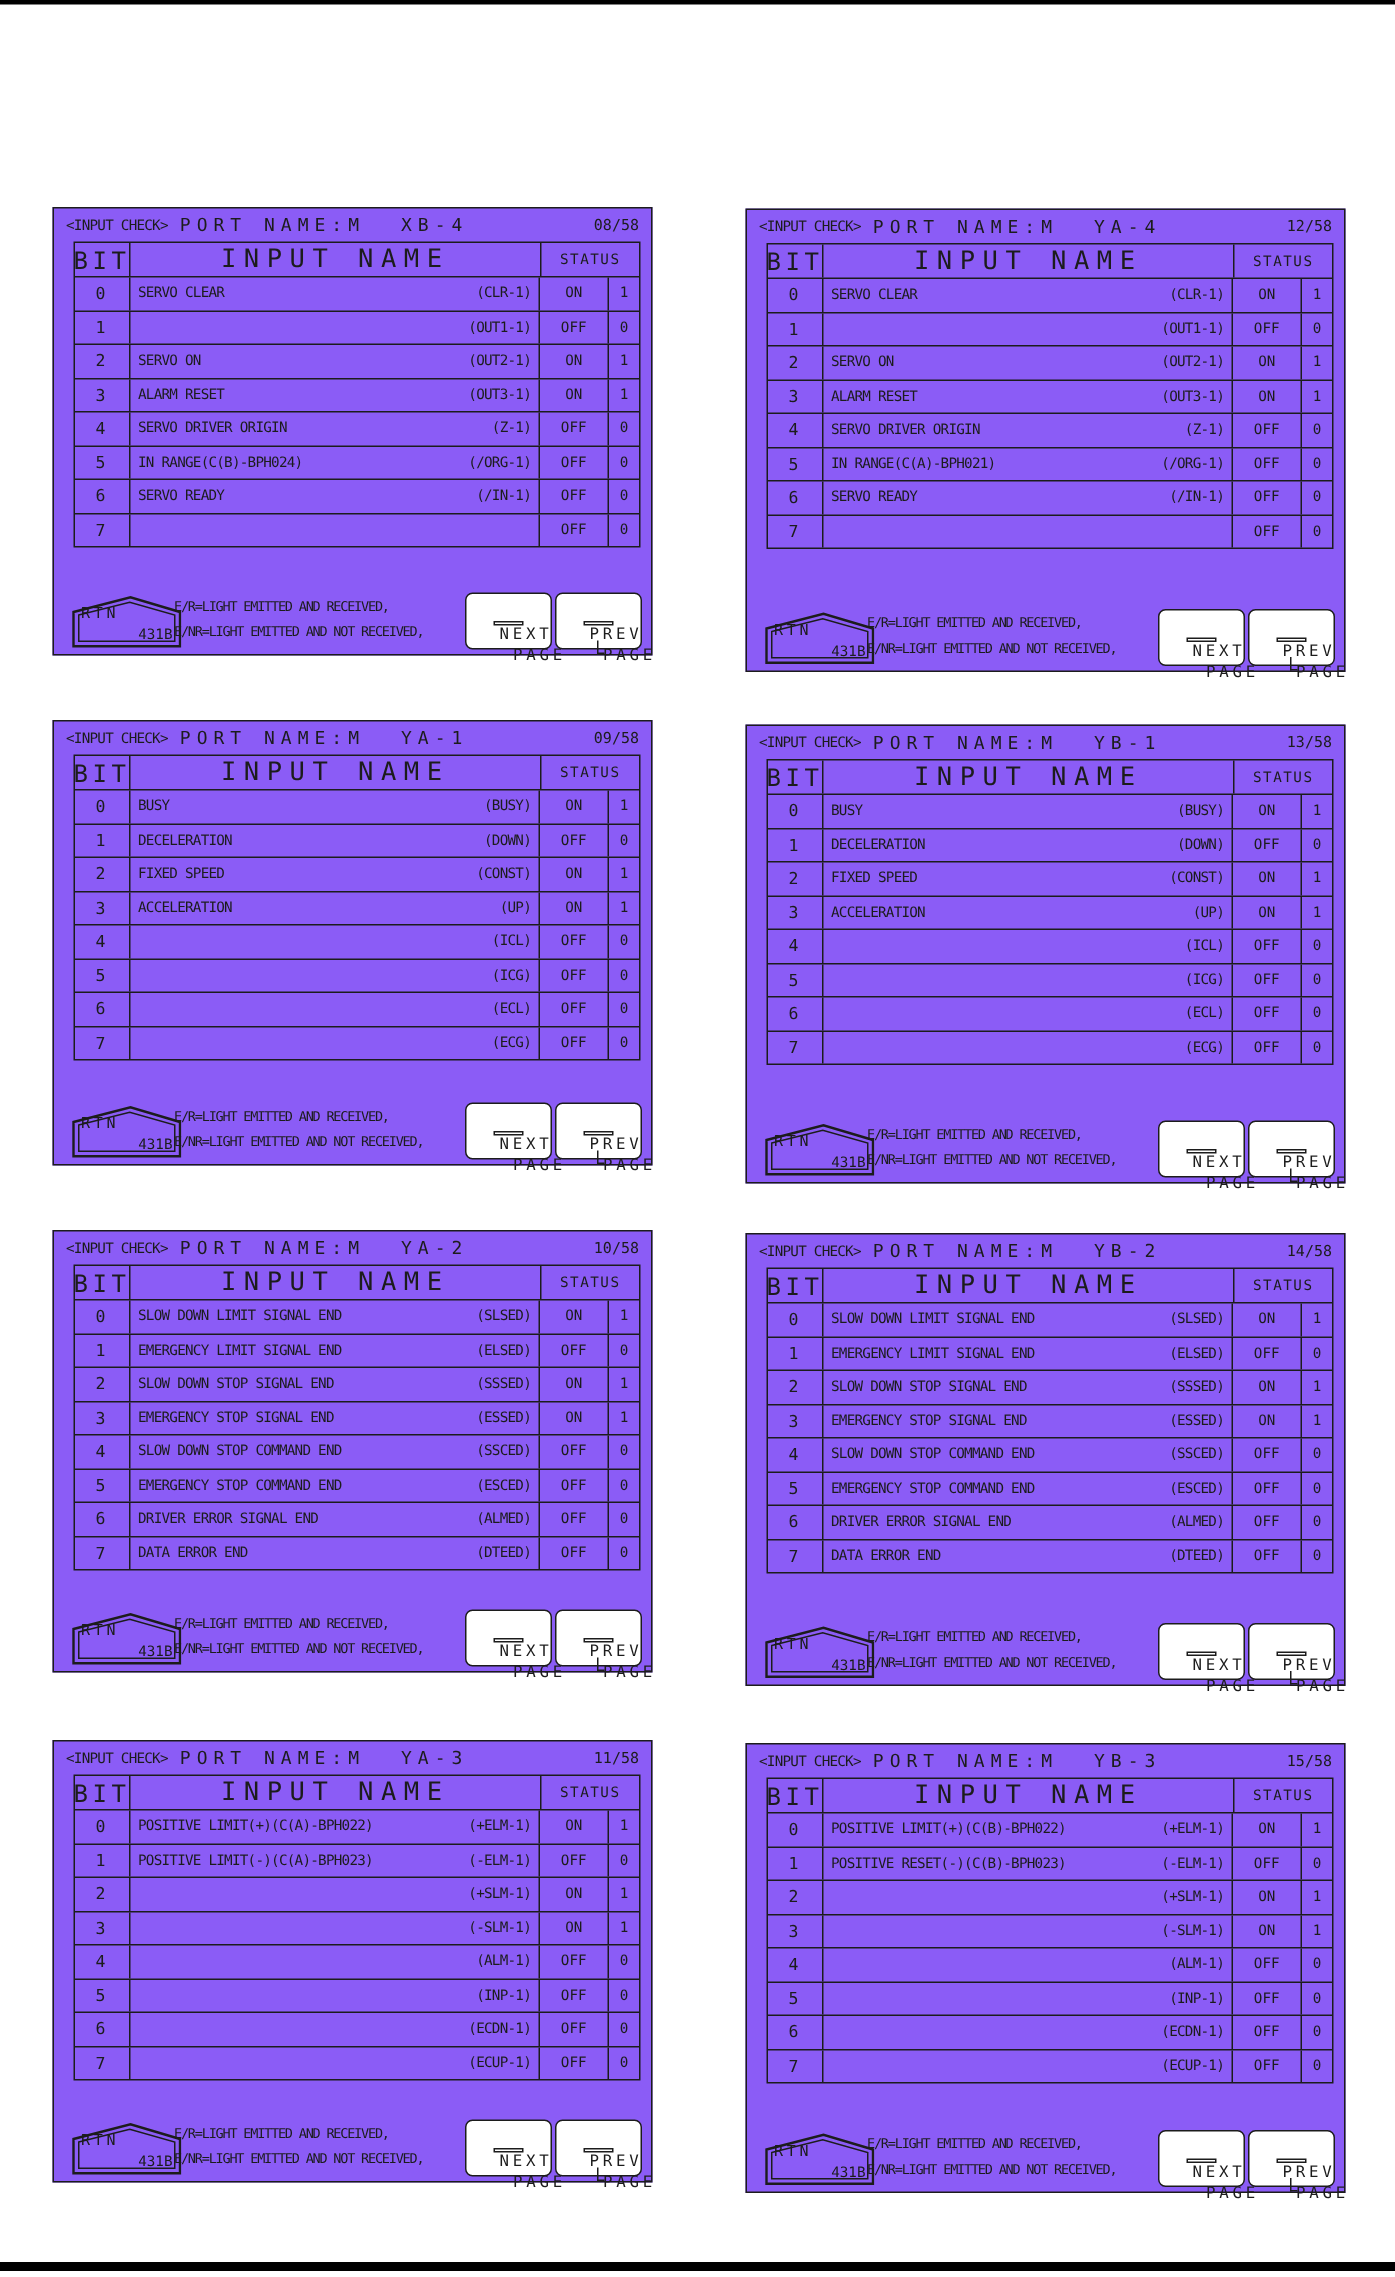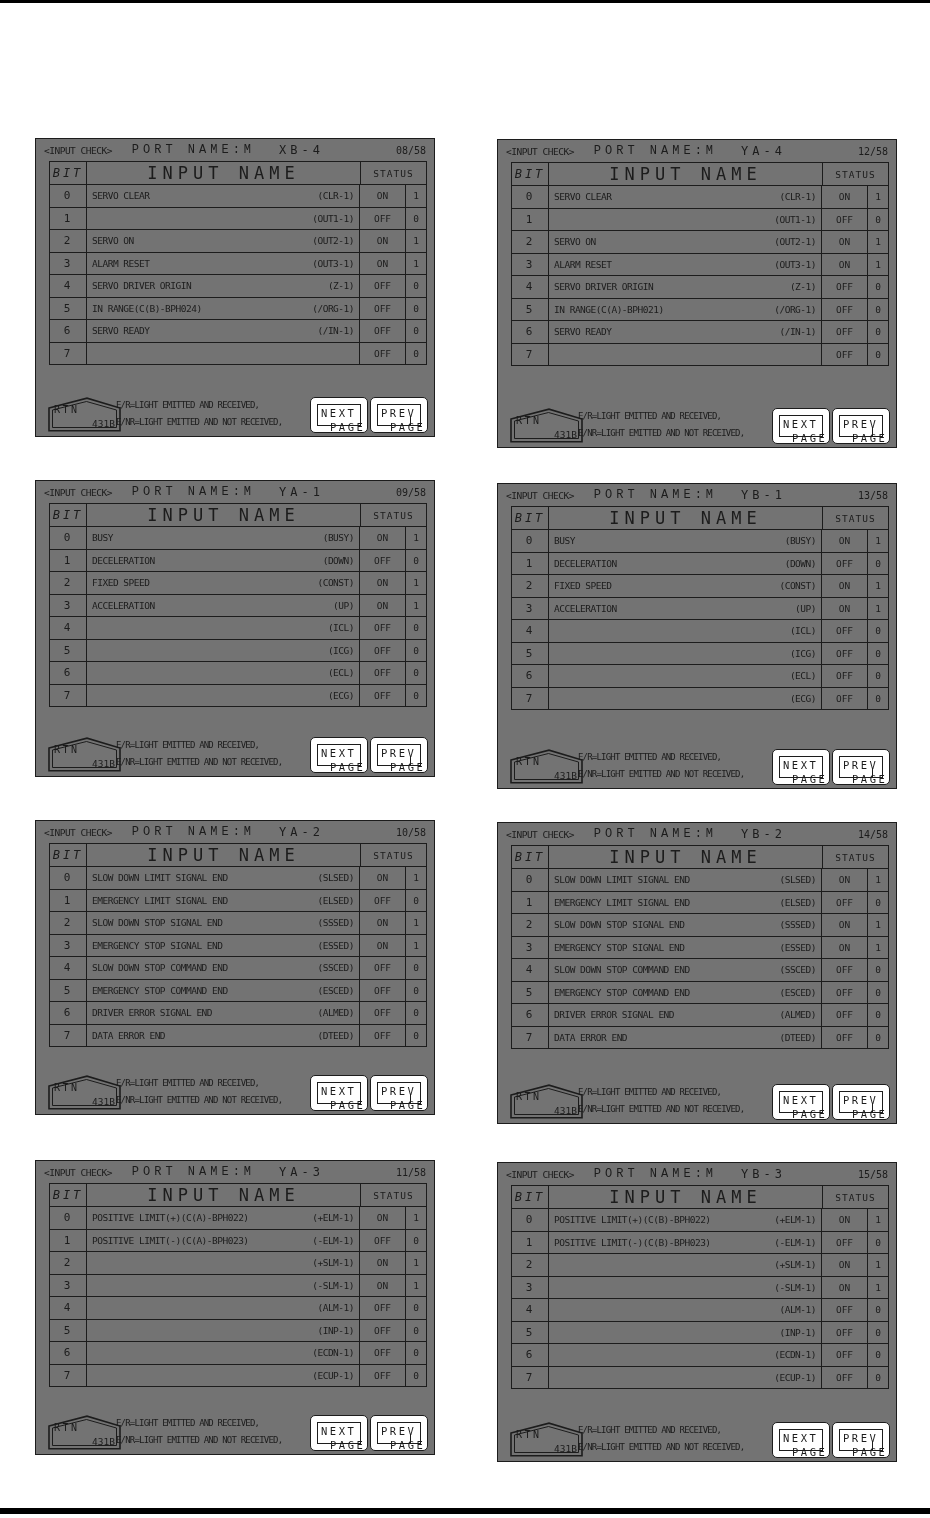--- a/index.html
+++ b/index.html
@@ -1,62 +1,62 @@
 <!DOCTYPE html>
 <html><head>
 <meta charset="utf-8">
 <style>
   html,body{margin:0;padding:0;background:#fff;}
   #page{position:relative;width:930px;height:1518px;background:#ffffff;overflow:hidden;
         font-family:"DejaVu Sans Mono",monospace;color:#1c1c1c;}
   .rule-top{position:absolute;left:0;top:0;width:930px;height:3px;background:#000;}
   .rule-bottom{position:absolute;left:0;top:1508px;width:930px;height:6px;background:#000;}
 
-  .panel{position:absolute;width:400px;background:#737373;border:1.6px solid #1c1c1c;box-sizing:border-box;}
+  .panel{position:absolute;width:400px;background:#8b5cf6;border:1.6px solid #1c1c1c;box-sizing:border-box;}
   #panel-0{left:35px;top:138px;height:299px}
   #panel-1{left:497px;top:139px;height:309px}
   #panel-2{left:35px;top:480px;height:297px}
   #panel-3{left:497px;top:483px;height:306px}
   #panel-4{left:35px;top:820px;height:295px}
   #panel-5{left:497px;top:822px;height:302px}
   #panel-6{left:35px;top:1160px;height:295px}
   #panel-7{left:497px;top:1162px;height:300px}
 
   .ptitle{height:22px;display:flex;align-items:center;padding:0 8px;white-space:nowrap;}
   .screen-label{font-size:9.5px;letter-spacing:-0.5px;}
-  .port-label{font-size:12px;letter-spacing:4px;margin-left:20px;font-family:Liberation Mono, monospace;}
+  .port-label{font-size:12px;letter-spacing:4px;margin-left:8px;}
   .port-id{font-size:12px;letter-spacing:4px;margin-left:24px;}
   .page-num{margin-left:auto;font-size:10px;}
 
   .ptable{margin:0 7px 0 13px;border:1.4px solid #1c1c1c;}
   .thead,.trow{display:flex;align-items:stretch;}
   .thead{height:22px;border-bottom:1px solid #1c1c1c;}
   .trow{height:21.5px;border-bottom:1px solid #1c1c1c;}
   .trow:last-child{border-bottom:none;}
   .c-bit{width:36px;border-right:1px solid #1c1c1c;display:flex;align-items:center;justify-content:center;
          font-size:11px;letter-spacing:2px;}
   .c-name{flex:1;border-right:1px solid #1c1c1c;display:flex;align-items:center;justify-content:space-between;
           padding:0 5px;font-size:9.5px;letter-spacing:-0.5px;white-space:nowrap;overflow:hidden;}
   .c-status{width:45px;border-right:1px solid #1c1c1c;display:flex;align-items:center;justify-content:center;
             font-size:9.5px;}
   .c-val{width:20px;display:flex;align-items:center;justify-content:center;font-size:9.5px;}
-  .thead .c-bit{font-size:12px;letter-spacing:3px;font-style:italic;}
+  .thead .c-bit{font-size:16px;letter-spacing:3px;}
   .thead .c-name{justify-content:center;font-size:17px;letter-spacing:5px;overflow:visible;}
   .c-statusval{width:65px;display:flex;align-items:center;justify-content:center;
                font-size:9.5px;letter-spacing:1px;text-align:right;}
 
   .pfooter{position:absolute;left:0;right:0;bottom:2px;height:40px;}
   .rtn-btn{position:absolute;left:12px;bottom:2px;width:73px;height:35px;cursor:pointer;text-decoration:underline;}
   .rtn-shape{position:absolute;left:0;top:0;}
   .rtn-label{position:absolute;left:6px;top:7px;font-size:10px;letter-spacing:2.5px;}
   .rtn-code{position:absolute;right:6px;bottom:3px;font-size:9.5px;}
   .er-lines{position:absolute;left:80px;top:3px;font-size:9px;letter-spacing:-0.8px;
             line-height:17px;white-space:nowrap;}
   .nav-btn{position:absolute;bottom:1px;width:58px;height:36px;border:1.6px solid #1c1c1c;
-           border-radius:5px;box-sizing:border-box;padding:6px;cursor:pointer;background:#fff;}
+           border-radius:5px;box-sizing:border-box;padding:18px;cursor:pointer;background:#fff;}
   .next-btn{right:66px;}
   .prev-btn{right:6px;}
   .nav-btn .inner{width:100%;height:100%;border:1px solid #1c1c1c;box-sizing:border-box;
                   position:relative;font-size:10.5px;letter-spacing:2.5px;line-height:14px;
                   padding:1px 0 0 3px;white-space:nowrap;}
   .nav-btn .l2{margin-left:9px;}
   .cursor-mark{position:absolute;right:5px;top:12px;width:4px;height:8px;
                border-left:1.3px solid #1c1c1c;border-bottom:1.3px solid #1c1c1c;}
 </style>
 </head>
@@ -890,21 +890,21 @@
         <span class="c-name">
           <span class="nm">POSITIVE LIMIT(+)(C(B)-BPH022)</span>
           <span class="code">(+ELM-1)</span>
         </span>
         <span class="c-status">ON</span>
         <span class="c-val">1</span>
       </div>
           <div class="trow">
         <span class="c-bit">1</span>
         <span class="c-name">
-          <span class="nm">POSITIVE LIMIT(-)(C(B)-BPH023)</span>
+          <span class="nm">POSITIVE RESET(-)(C(B)-BPH023)</span>
           <span class="code">(-ELM-1)</span>
         </span>
         <span class="c-status">OFF</span>
         <span class="c-val">0</span>
       </div>
           <div class="trow">
         <span class="c-bit">2</span>
         <span class="c-name">
           <span class="nm"></span>
           <span class="code">(+SLM-1)</span>

